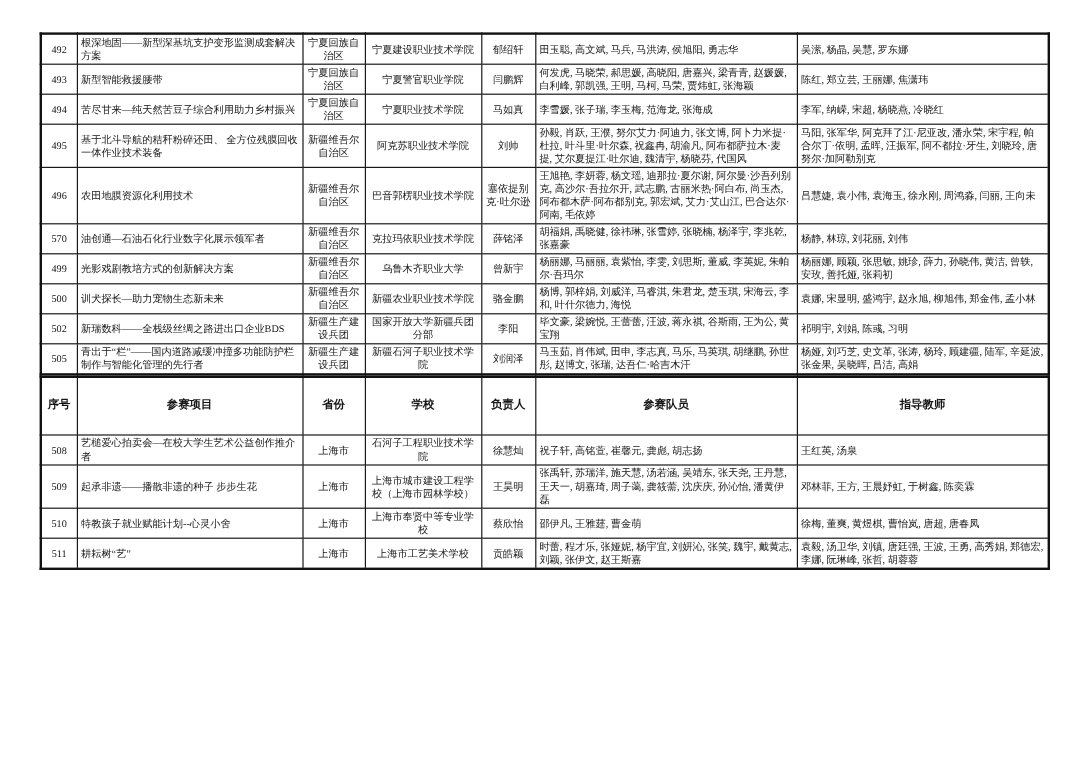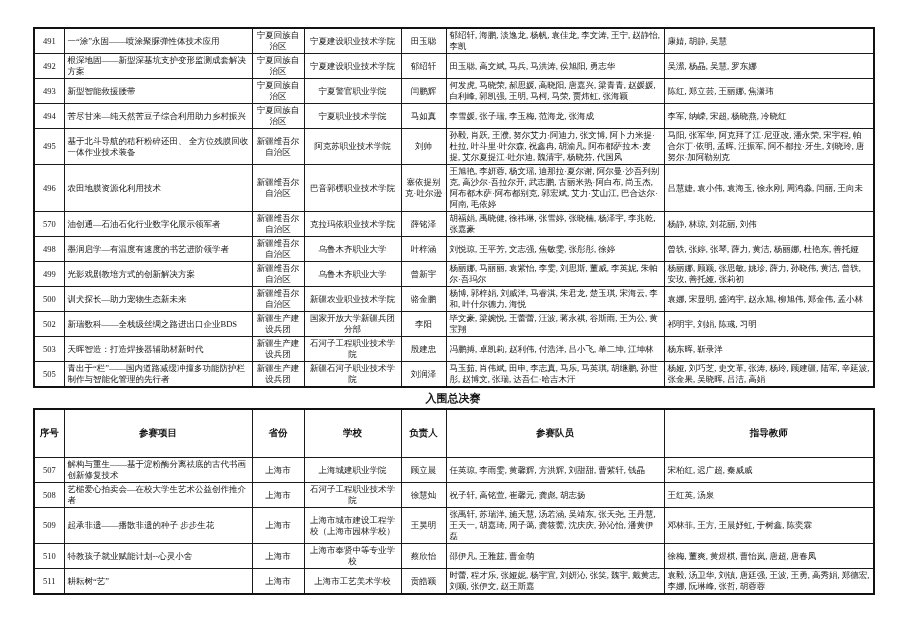--- a/index.html
+++ b/index.html
@@ -46,29 +46,20 @@
       <col class="w-id">
         <col class="w-proj">
         <col class="w-prov">
         <col class="w-school">
         <col class="w-leader">
         <col class="w-members">
         <col class="w-teachers">
     </colgroup>
     <tbody>
 
-        <tr>
-          <td class="c-id">491</td>
-          <td class="c-proj">一“涂”永固——喷涂聚脲弹性体技术应用</td>
-          <td class="c-prov">宁夏回族自治区</td>
-          <td class="c-school">宁夏建设职业技术学院</td>
-          <td class="c-leader">田玉聪</td>
-          <td class="c-members">郁绍轩, 海鹏, 淡逸龙, 杨帆, 袁佳龙, 李文涛, 王宁, 赵静怡, 李凯</td>
-          <td class="c-teachers">康婧, 胡静, 吴慧</td>
-        </tr>
 
         <tr>
           <td class="c-id">492</td>
           <td class="c-proj">根深地固——新型深基坑支护变形监测成套解决方案</td>
           <td class="c-prov">宁夏回族自治区</td>
           <td class="c-school">宁夏建设职业技术学院</td>
           <td class="c-leader">郁绍轩</td>
           <td class="c-members">田玉聪, 高文斌, 马兵, 马洪涛, 侯旭阳, 勇志华</td>
           <td class="c-teachers">吴潆, 杨晶, 吴慧, 罗东娜</td>
         </tr>
@@ -116,29 +107,20 @@
         <tr>
           <td class="c-id">570</td>
           <td class="c-proj">油创通—石油石化行业数字化展示领军者</td>
           <td class="c-prov">新疆维吾尔自治区</td>
           <td class="c-school">克拉玛依职业技术学院</td>
           <td class="c-leader">薛铭泽</td>
           <td class="c-members">胡福娟, 禹晓健, 徐祎琳, 张雪婷, 张晓楠, 杨泽宇, 李兆乾, 张嘉豪</td>
           <td class="c-teachers">杨静, 林琼, 刘花丽, 刘伟</td>
         </tr>
 
-        <tr>
-          <td class="c-id">498</td>
-          <td class="c-proj">墨润启学—有温度有速度的书艺进阶领学者</td>
-          <td class="c-prov">新疆维吾尔自治区</td>
-          <td class="c-school">乌鲁木齐职业大学</td>
-          <td class="c-leader">叶梓涵</td>
-          <td class="c-members">刘悦琼, 王平芳, 文志强, 焦敏雯, 张彤彤, 徐婷</td>
-          <td class="c-teachers">曾轶, 张婷, 张琴, 薛力, 黄洁, 杨丽娜, 杜艳东, 善托娅</td>
-        </tr>
 
         <tr>
           <td class="c-id">499</td>
           <td class="c-proj">光影戏剧教培方式的创新解决方案</td>
           <td class="c-prov">新疆维吾尔自治区</td>
           <td class="c-school">乌鲁木齐职业大学</td>
           <td class="c-leader">曾新宇</td>
           <td class="c-members">杨丽娜, 马丽丽, 袁紫怡, 李雯, 刘思斯, 董威, 李英妮, 朱帕尔·吾玛尔</td>
           <td class="c-teachers">杨丽娜, 顾颖, 张思敏, 姚珍, 薛力, 孙晓伟, 黄洁, 曾轶, 安玫, 善托娅, 张莉初</td>
         </tr>
@@ -157,44 +139,34 @@
         <tr>
           <td class="c-id">502</td>
           <td class="c-proj">新瑞数科——全栈级丝绸之路进出口企业BDS</td>
           <td class="c-prov">新疆生产建设兵团</td>
           <td class="c-school">国家开放大学新疆兵团分部</td>
           <td class="c-leader">李阳</td>
           <td class="c-members">毕文豪, 梁婉悦, 王蕾蕾, 汪波, 蒋永祺, 谷斯雨, 王为公, 黄宝翔</td>
           <td class="c-teachers">祁明宇, 刘娟, 陈彧, 习明</td>
         </tr>
 
-        <tr>
-          <td class="c-id">503</td>
-          <td class="c-proj">天晖智造：打造焊接器辅助材新时代</td>
-          <td class="c-prov">新疆生产建设兵团</td>
-          <td class="c-school">石河子工程职业技术学院</td>
-          <td class="c-leader">殷建忠</td>
-          <td class="c-members">冯鹏搏, 卓凯莉, 赵利伟, 付浩洋, 吕小飞, 单二坤, 江坤林</td>
-          <td class="c-teachers">杨东晖, 靳录洋</td>
-        </tr>
 
 
         <tr>
           <td class="c-id">505</td>
           <td class="c-proj">青出于“栏”——国内道路减缓冲撞多功能防护栏 制作与智能化管理的先行者</td>
           <td class="c-prov">新疆生产建设兵团</td>
           <td class="c-school">新疆石河子职业技术学院</td>
           <td class="c-leader">刘润泽</td>
           <td class="c-members">马玉茹, 肖伟斌, 田申, 李志真, 马乐, 马英琪, 胡继鹏, 孙世彤, 赵博文, 张瑞, 达吾仁·哈吉木汗</td>
           <td class="c-teachers">杨娅, 刘巧芝, 史文革, 张涛, 杨玲, 顾建疆, 陆军, 辛延波, 张金果, 吴晓晖, 吕洁, 高娟</td>
         </tr>
       </tbody>
   </table>
 
-  <div class="section-title">入围总决赛</div>
 
   <table class="grid">
     <colgroup>
       <col class="w-id">
         <col class="w-proj">
         <col class="w-prov">
         <col class="w-school">
         <col class="w-leader">
         <col class="w-members">
         <col class="w-teachers">
@@ -206,29 +178,20 @@
         <th>省份</th>
         <th>学校</th>
         <th>负责人</th>
         <th>参赛队员</th>
         <th>指导教师</th>
       </tr>
     </thead>
     <tbody>
 
 
-        <tr>
-          <td class="c-id">507</td>
-          <td class="c-proj">解构与重生——基于淀粉酶分离祛底的古代书画创新修复技术</td>
-          <td class="c-prov">上海市</td>
-          <td class="c-school">上海城建职业学院</td>
-          <td class="c-leader">顾立晨</td>
-          <td class="c-members">任英琼, 李雨雯, 黄馨辉, 方洪辉, 刘甜甜, 曹紫轩, 钱晶</td>
-          <td class="c-teachers">宋柏红, 迟广超, 秦威威</td>
-        </tr>
 
         <tr>
           <td class="c-id">508</td>
           <td class="c-proj">艺槌爱心拍卖会—在校大学生艺术公益创作推介者</td>
           <td class="c-prov">上海市</td>
           <td class="c-school">石河子工程职业技术学院</td>
           <td class="c-leader">徐慧灿</td>
           <td class="c-members">祝子轩, 高铭萱, 崔馨元, 龚彪, 胡志扬</td>
           <td class="c-teachers">王红英, 汤泉</td>
         </tr>

